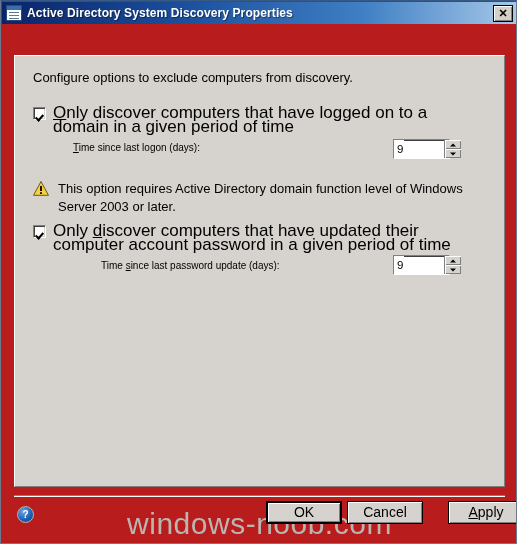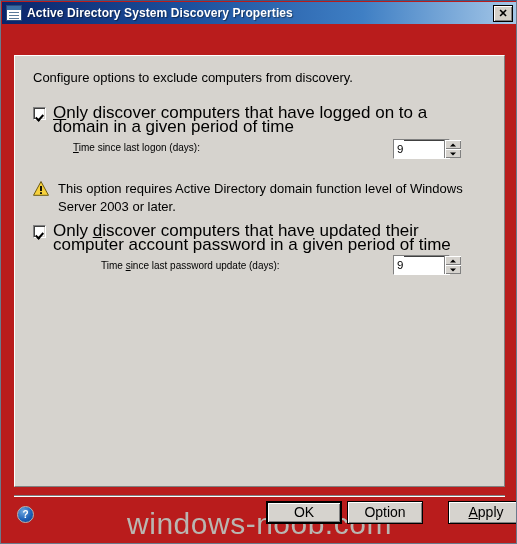--- a/index.html
+++ b/index.html
@@ -399,16 +399,16 @@
 
   </div>
 
   <div class="sep"></div>
 
   <div class="watermark">windows-noob.com</div>
 
   <div class="help-btn">?</div>
 
   <div class="btn default btn-ok">OK</div>
-  <div class="btn btn-cancel">Option</div>
+  <div class="btn btn-cancel">Cancel</div>
   <div class="btn btn-apply"><span class="u">A</span><span>pply</span></div>
 
 </div>
 
 </body></html>

